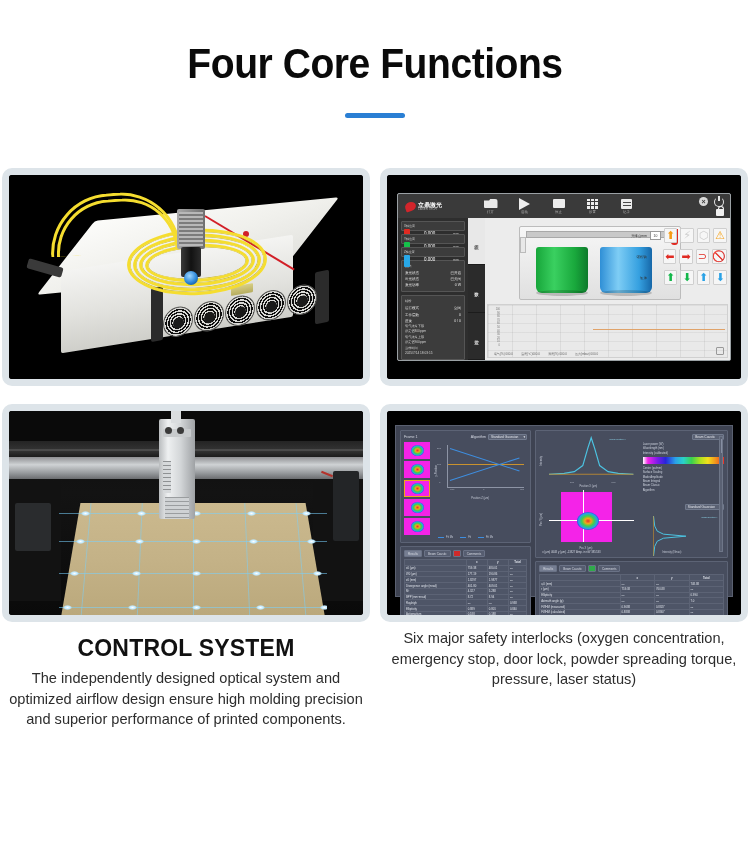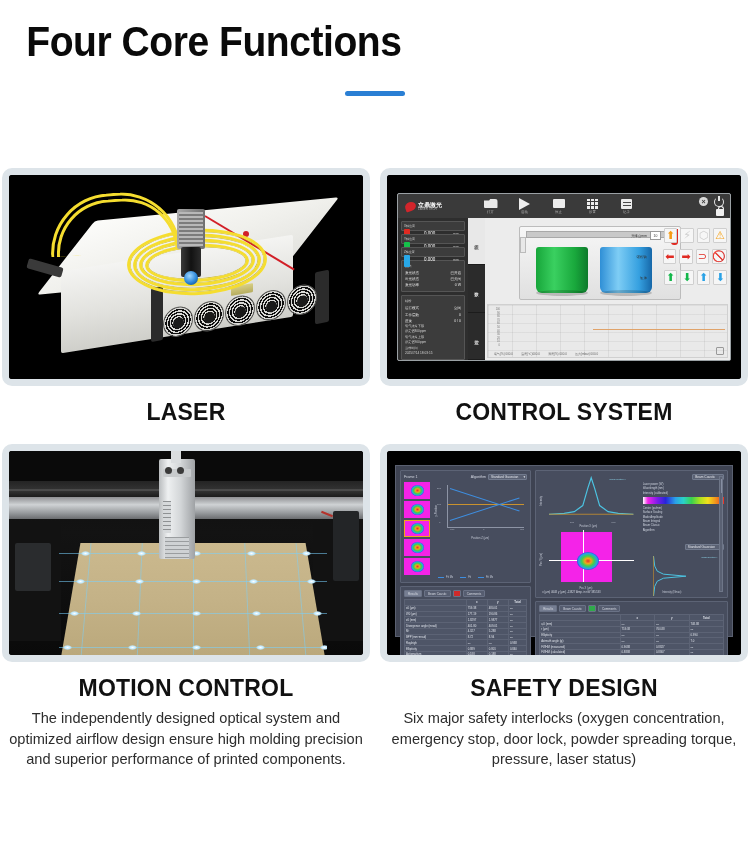--- a/index.html
+++ b/index.html
@@ -5,21 +5,21 @@
   * { box-sizing: border-box; margin: 0; padding: 0; }
   html, body {
     width: 750px; height: 855px;
     background: #ffffff;
     font-family: "Liberation Sans", "DejaVu Sans", sans-serif;
     overflow: hidden;
   }
   .page { position: relative; width: 750px; height: 855px; background: #fff; }
 
   
-  .header { padding-top: 20px; }
+  .header { padding-top: 42px; text-align: center; }
   .page-title {
     font-size: 42px; font-weight: 700; color: #0a0a0a;
     letter-spacing: -0.5px; line-height: 1.05;
     font-family: "Liberation Sans Narrow", "Liberation Sans", sans-serif;
     transform: scaleX(0.93); transform-origin: center;
   }
   .title-rule {
     width: 60px; height: 5px; border-radius: 3px;
     background: #2a7fd4; margin: 27px auto 0;
   }
@@ -387,21 +387,20 @@
               <i></i>
               <i></i>
           </div>
           <div class="fiber-lead"></div>
           <div class="fiber-lead2"></div>
           <div class="connector-head"></div>
           <div class="connector-barrel"></div>
           <div class="connector-lens"></div>
         </div>
       </div>
-      <div class="card-title">LASER</div>
     </div>
 
     <div class="card">
       <div class="card-media">
         <div class="card-inner">
           <div class="cs-bezel"></div>
           <div class="cs-screen">
 
             <div class="cs-toolbar">
               <div class="cs-logo">
@@ -611,21 +610,20 @@
                     <span>湿度(%)  000.0</span>
                     <span>压力(mbar)  000.0</span>
                   </div>
                   <div class="cs-corner"></div>
                 </div>
               </div>
             </div>
           </div>
         </div>
       </div>
-      <div class="card-title">CONTROL SYSTEM</div>
     </div>
 
     <div class="card row2">
       <div class="card-media">
         <div class="card-inner">
           <div class="ms-bg"></div>
           <div class="ms-dark-top"></div>
           <div class="ms-railbar2"></div>
           <div class="ms-railline"></div>
           <div class="ms-railbar"></div>
@@ -674,21 +672,21 @@
 
           <div class="ms-head">
             <div class="ms-head-slots"></div>
             <div class="ms-head-slots2"></div>
           </div>
           <div class="ms-nozzle"></div>
           <div class="ms-eye"></div>
           <div class="ms-eye2"></div>
         </div>
       </div>
-      <div class="card-title">MOTION CONTROL</div>
+      <div class="card-title">CONTROL SYSTEM</div>
       <div class="card-desc">The independently designed optical system and optimized airflow design ensure high molding precision and superior performance of printed components.</div>
     </div>
 
     <div class="card row2">
       <div class="card-media">
         <div class="card-inner">
           <div class="sf-bg"></div>
           <div class="sf-app">
 
             <div class="sf-panelL">
@@ -928,18 +926,17 @@
                         <td>0.8807</td>
                         <td>---</td>
                       </tr>
                 </tbody>
                   </table>
               </div>
             </div>
           </div>
         </div>
       </div>
-      <div class="card-title">SAFETY DESIGN</div>
       <div class="card-desc">Six major safety interlocks (oxygen concentration, emergency stop, door lock, powder spreading torque, pressure, laser status)</div>
     </div>
 
   </div>
 </div>
 
 </body></html>

